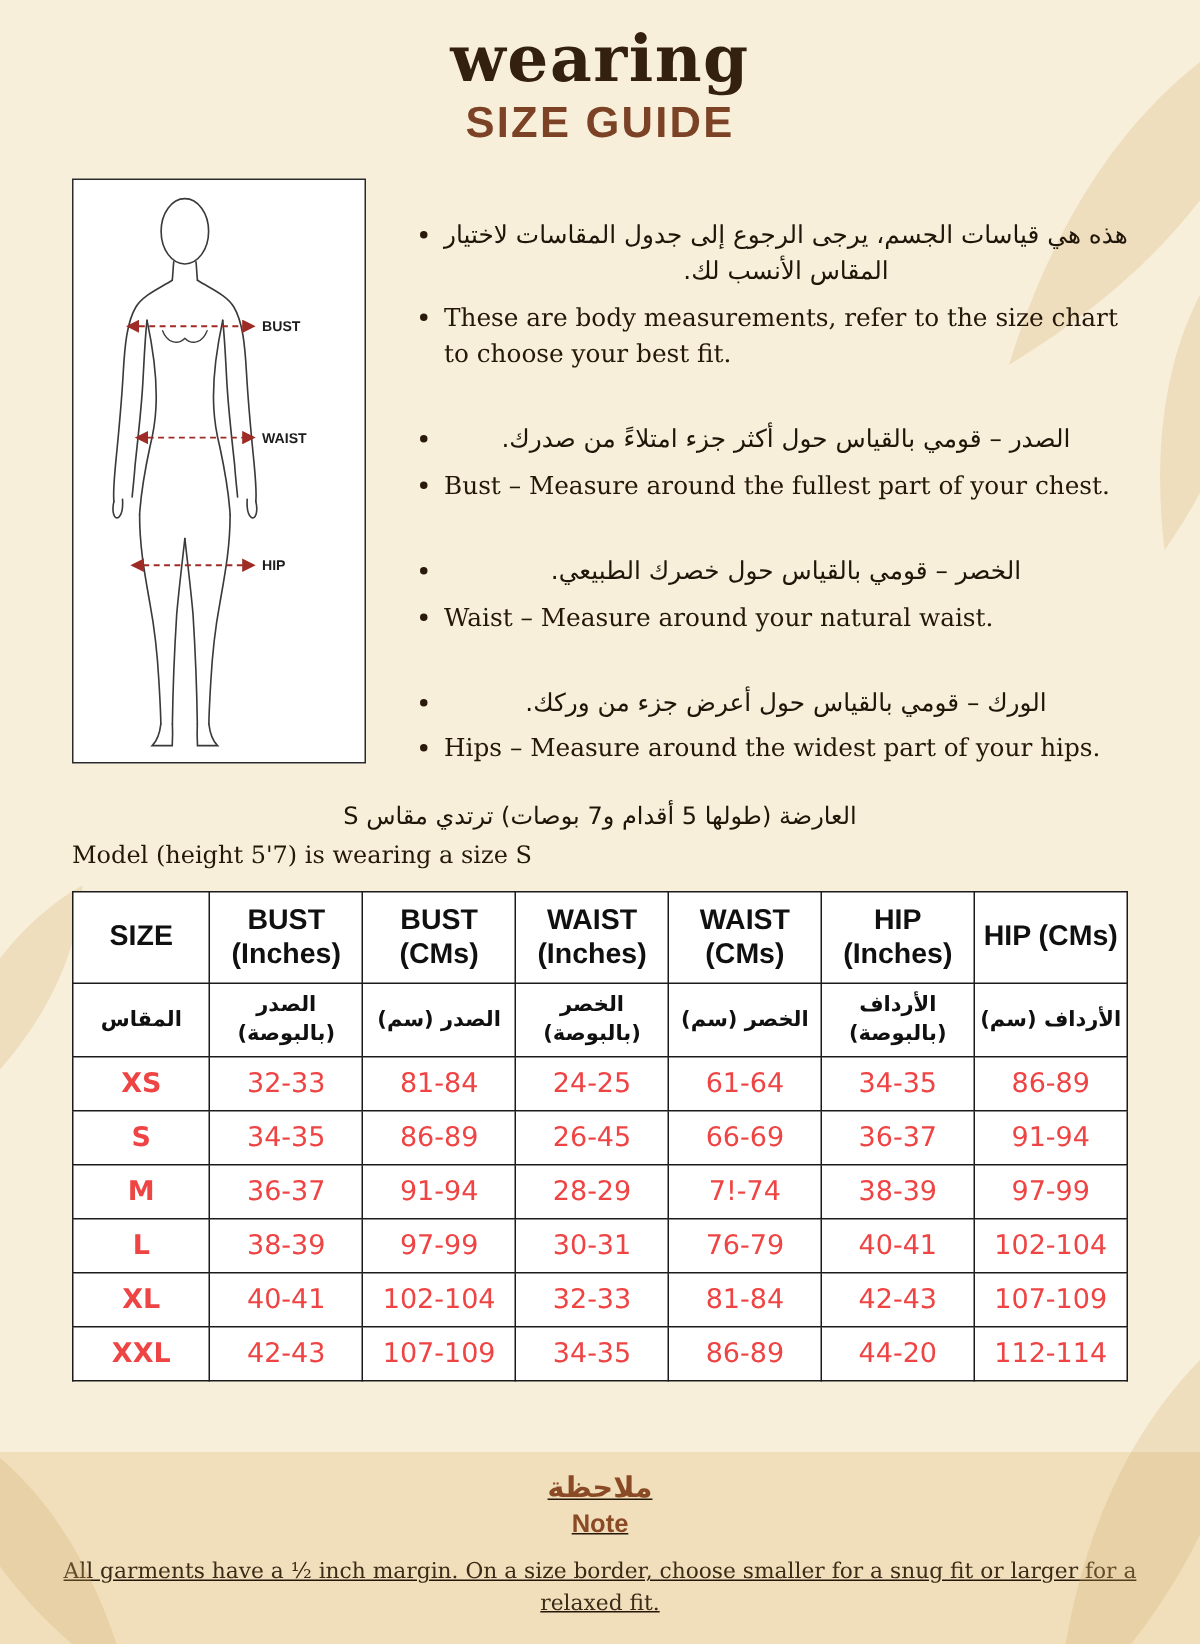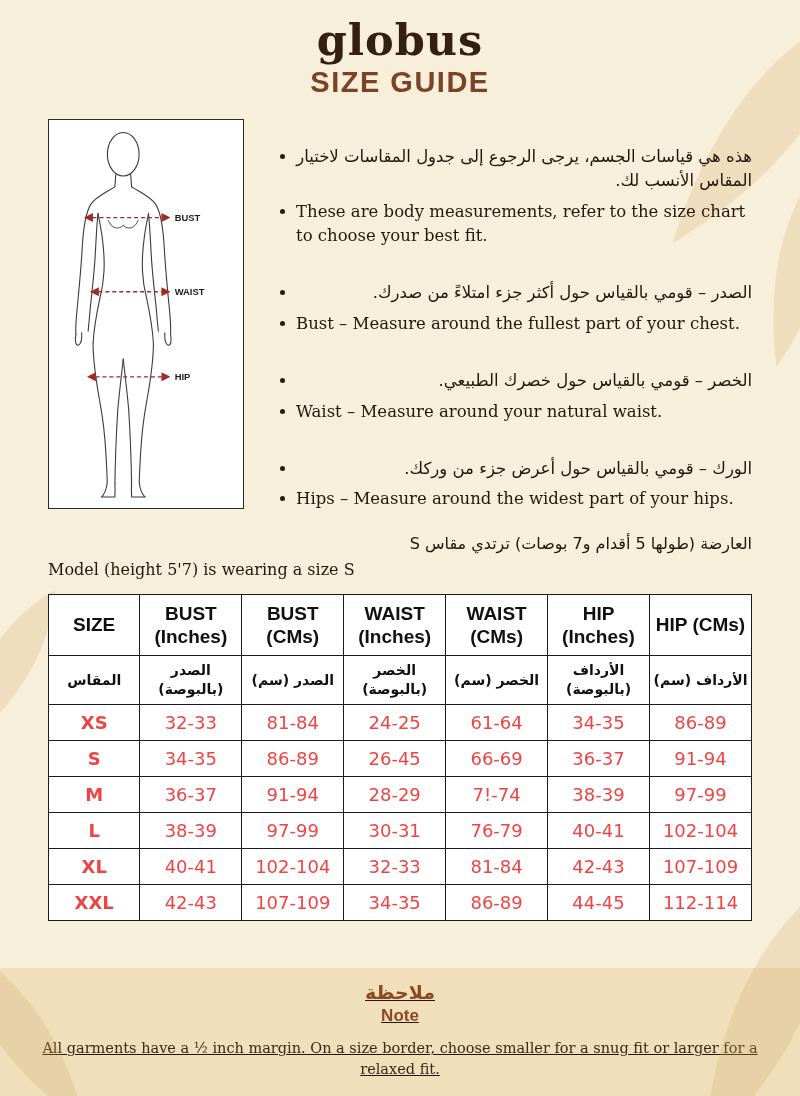--- a/index.html
+++ b/index.html
@@ -36,21 +36,21 @@
   .top-section { display:flex; padding:0 48px; margin-top:20px; gap:36px; }
   .figure-box { width:196px; height:390px; background:#ffffff; border:1.6px solid #2a2a2a; flex:none; padding:3px; }
   .figure-box svg { width:100%; height:100%; display:block; }
 
   .instructions { flex:1; padding-top:26px; list-style:none; }
   .instruction-group { margin-bottom:33px; }
   .instruction-group:last-child { margin-bottom:0; }
   .line { display:flex; gap:11px; margin-bottom:7px; align-items:flex-start; }
   .dot { width:5px; height:5px; border-radius:50%; background:#2a1a0c; margin-top:9px; flex:none; }
   .txt { flex:1; }
-  .ar-text { direction:rtl; text-align:right; font-family:"DejaVu Sans", sans-serif; font-size:16.5px; line-height:1.45; color:#1f1508; }
+  .ar-text { direction:rtl; text-align:center; font-family:"DejaVu Sans", sans-serif; font-size:16.5px; line-height:1.45; color:#1f1508; }
   .en-text { font-family:"DejaVu Serif", serif; font-size:16.5px; line-height:1.45; color:#241708; }
 
   .model-note { padding:0 48px; margin-top:14px; }
   .model-note .ar-text { font-size:16px; margin-bottom:2px; }
   .model-note .en-text { font-size:16px; }
 
   .size-table { width:704px; margin:13px 48px 0; border-collapse:collapse; table-layout:fixed; background:#ffffff; }
   .size-table th, .size-table td { border:1.5px solid #1b1b1b; text-align:center; vertical-align:middle; }
   .th-en { font-family:"Liberation Sans", sans-serif; font-size:19px; font-weight:700; color:#101010; padding:7px 3px; line-height:1.22; }
   .th-ar { font-family:"DejaVu Sans", sans-serif; font-size:14px; font-weight:700; color:#101010; padding:5px 2px; line-height:1.35; direction:rtl; }
@@ -79,21 +79,21 @@
     </svg>
   <svg class="leaf leaf-bottom-left" viewBox="0 0 120 240">
       <path d="M60 0 C28 60 22 140 60 240 C98 140 92 60 60 0 Z"></path>
     </svg>
   <svg class="leaf leaf-bottom-right" viewBox="0 0 120 240">
       <path d="M60 0 C28 60 22 140 60 240 C98 140 92 60 60 0 Z"></path>
     </svg>
 
   <div class="content">
 
-    <div class="brand">globus</div>
+    <div class="brand">wearing</div>
     <div class="page-title">SIZE GUIDE</div>
 
     <div class="top-section">
 
       <div class="figure-box">
         <svg viewBox="0 0 190 385">
           <defs>
             <marker id="arrow" viewBox="0 0 8 8" refX="6.5" refY="4" markerWidth="7" markerHeight="7" orient="auto-start-reverse">
               <path d="M0 0 L8 4 L0 8 Z" fill="#9e2b25"></path>
             </marker>
@@ -254,21 +254,21 @@
           <td>81-84</td>
           <td>42-43</td>
           <td>107-109</td>
         </tr>
         <tr>
           <td class="size-cell">XXL</td>
           <td>42-43</td>
           <td>107-109</td>
           <td>34-35</td>
           <td>86-89</td>
-          <td>44-45</td>
+          <td>44-20</td>
           <td>112-114</td>
         </tr>
       </tbody>
     </table>
 
     <div class="note-band">
       <div class="note-title-ar">ملاحظة</div>
       <div class="note-title-en">Note</div>
       <div class="note-body-en">All garments have a ½ inch margin. On a size border, choose smaller for a snug fit or larger for a relaxed fit.</div>
     </div>

